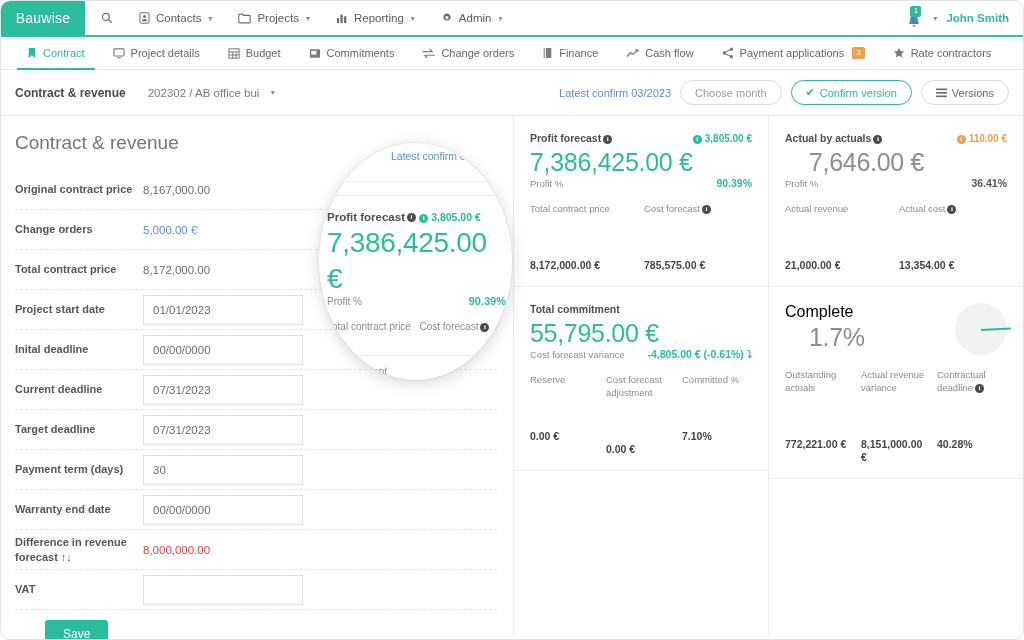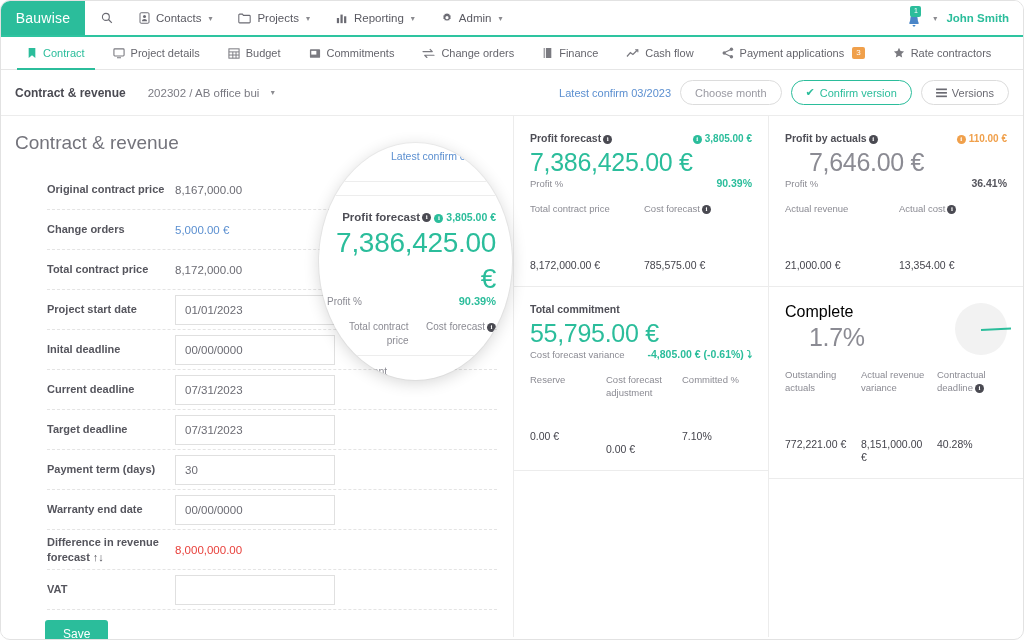--- a/index.html
+++ b/index.html
@@ -137,21 +137,20 @@
   }
   .page-title {
     font-size: 19px; color: #74747c; font-weight: normal;
     margin-bottom: 16px;
   }
   .frow {
     display: flex; align-items: center;
     min-height: 40px;
     border-bottom: 1px dashed #e4e4e4;
     padding: 4px 0;
-    margin-left: 32px;
   }
   .flabel {
     width: 128px; font-size: 11px; color: #55555d; font-weight: bold;
     line-height: 15px;
   }
   .fval { font-size: 11.5px; color: #6b6b73; }
   .fval.blue { color: #5b8fd0; }
   .fval.red { color: #e8413c; }
   .finput {
     width: 160px; height: 30px;
@@ -205,21 +204,21 @@
   .subrow .v { font-size: 10.5px; font-weight: bold; color: #2bbd9b; }
   .subrow .v.gray { color: #55555d; }
   .metrics {
     display: flex; margin-top: 13px; gap: 6px;
   }
   .metric { flex: 1; }
   .metric .mk {
     font-size: 9.5px; color: #8b8b93; line-height: 13px;
     margin-bottom: 2px;
   }
-  .metric .mv { font-size: 10.5px; color: #44444c; font-weight: normal; line-height: 13px; margin-top: 44px; }
+  .metric .mv { font-size: 10.5px; color: #44444c; font-weight: bold; line-height: 13px; margin-top: 44px; }
   .infoi {
     display: inline-flex; align-items: center; justify-content: center;
     width: 9px; height: 9px; border-radius: 50%;
     background: #4a4a52; color: #fff;
     font-size: 7px; font-weight: bold;
     line-height: 9px; vertical-align: middle;
     margin-left: 2px;
     font-family: "Liberation Serif", serif;
   }
   .infoi.g { background: #2bbd9b; margin-left: 0; margin-right: 3px; }
@@ -257,21 +256,21 @@
   }
   .mag-line {
     position: absolute; left: 0; right: 0;
     height: 1px; background: #ededed;
   }
   .mag-latest {
     position: absolute; left: 72px; top: 7px;
     font-size: 10.5px; color: #5b8fd0; white-space: nowrap;
   }
   .mag-card {
-    position: absolute; left: 8px; top: 64px; right: 16px; text-align: right;
+    position: absolute; left: 8px; top: 64px; right: 6px;
   }
   .mag-card .chead .clabel { font-size: 11.5px; }
   .mag-card .chead .cnote { font-size: 10.5px; }
   .mag-card .bignum { font-size: 28px; line-height: 36px; }
   .mag-card .subrow .k { font-size: 10px; }
   .mag-card .subrow .v { font-size: 11px; }
   .mag-card .metric .mk { font-size: 10px; line-height:14px;}
   .mag-card .metric .mv { font-size: 11.5px; line-height:14px;}
   .mag-bottomtxt {
     position: absolute; left: 42px; top: 222px;
@@ -599,21 +598,21 @@
             </div>
           </div>
         </div>
       </div>
 
       <div class="cardcol">
 
         <div class="card">
           <div class="chead">
             <span class="clabel">
-              <span>Profit by actuals</span><span class="infoi">i</span>
+              <span>Actual by actuals</span><span class="infoi">i</span>
             </span>
             <span class="cnote orange">
               <span class="infoi o">i</span><span>110.00 €</span>
             </span>
           </div>
           <div class="bignum gray">7,646.00 €</div>
           <div class="subrow">
             <span class="k">Profit %</span>
             <span class="v gray">36.41%</span>
           </div>

